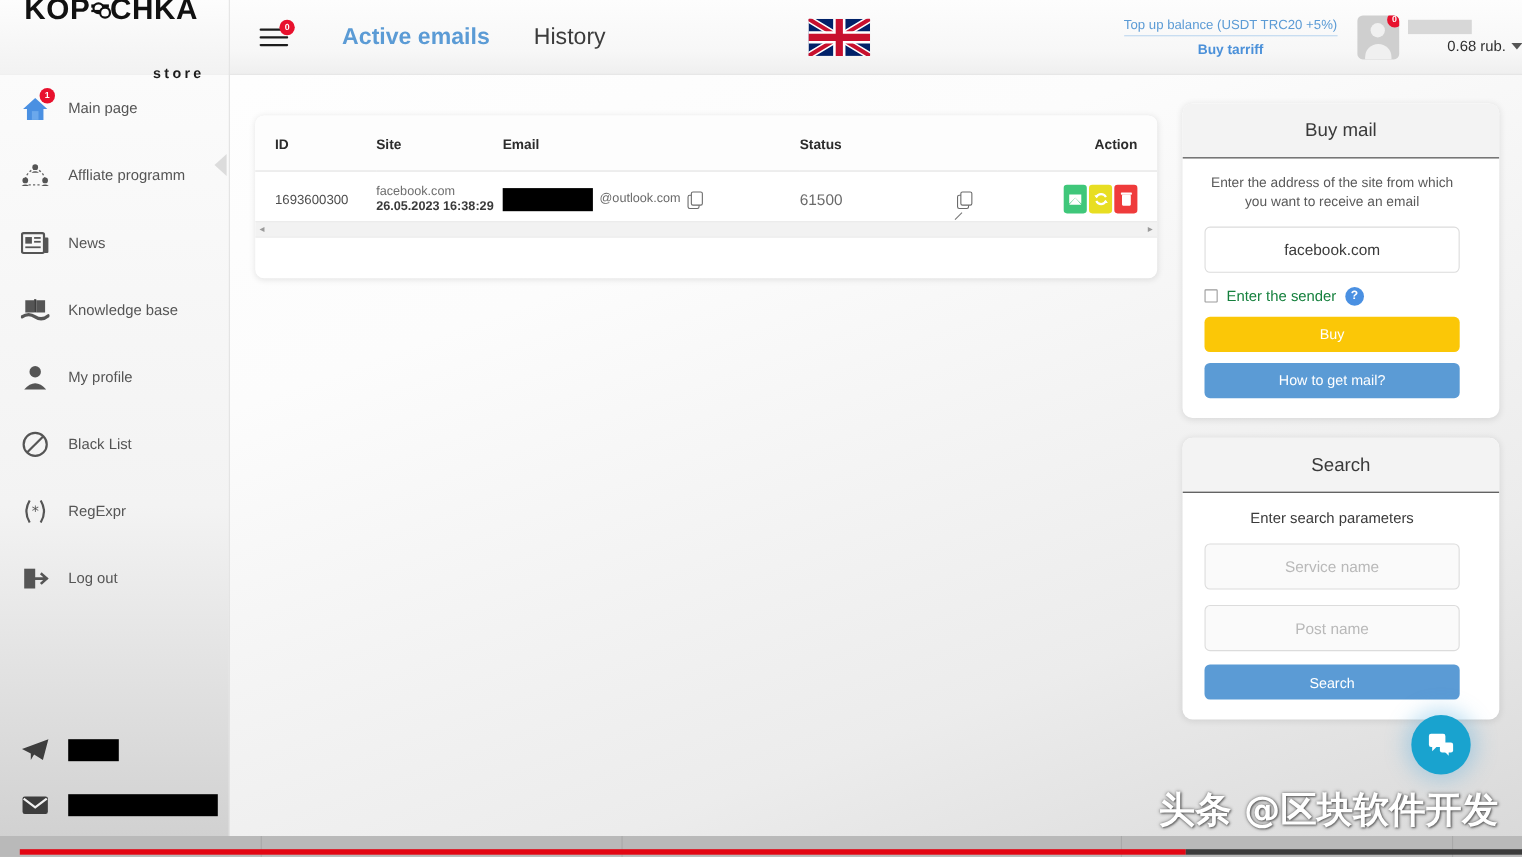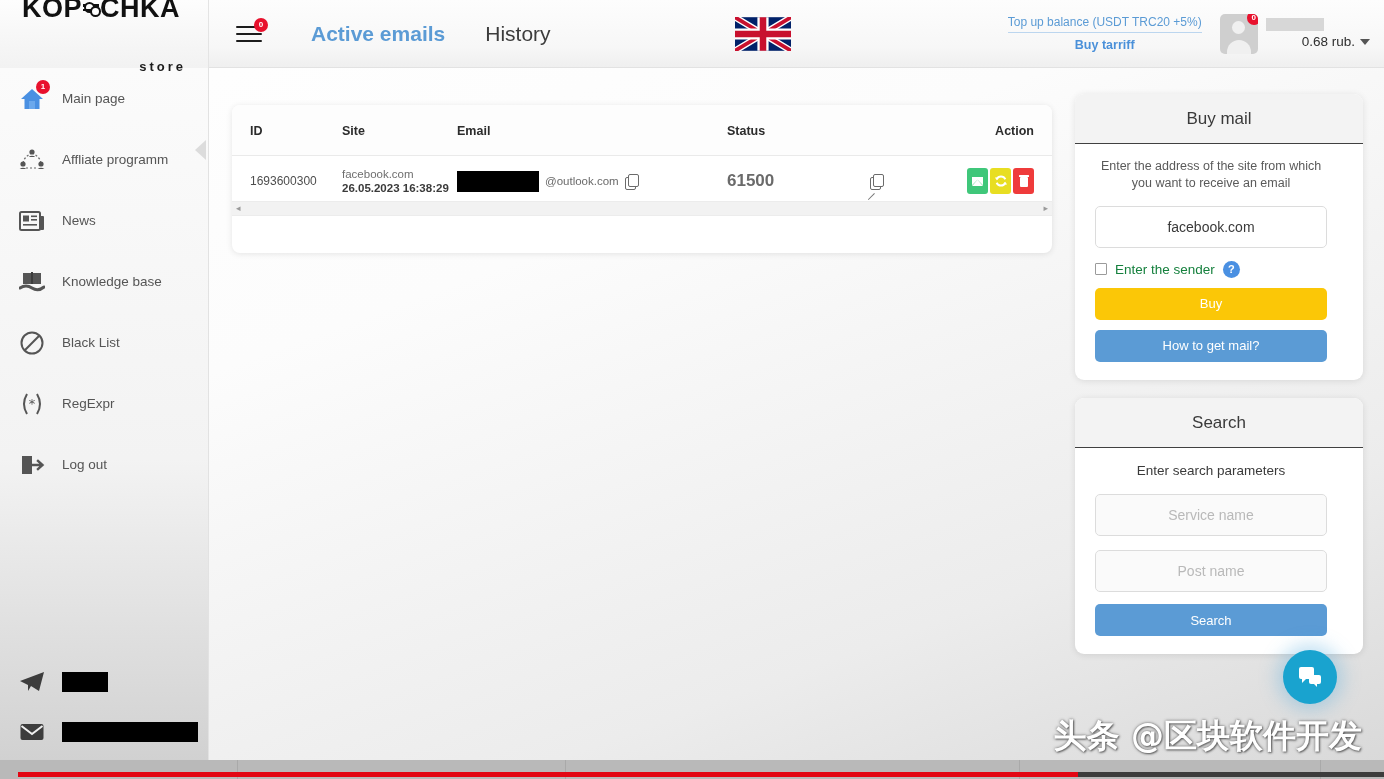--- a/index.html
+++ b/index.html
@@ -85,21 +85,20 @@
     font-size: 21px; cursor: pointer; padding: 6px 4px;
   }
   .navtab.active { color: #5b9bd5; font-weight: bold; }
   .navtab.idle { color: #3c3c3c; }
 
   .flag-wrap { margin-left: 180px; display: flex; align-items: center; cursor: pointer; }
   .flag { width: 56px; height: 34px; display:block; }
 
   .balance-block {
     margin-left: auto; display: flex; align-items: center; gap: 18px;
-    padding-right: 14px;
   }
   .topup {
     display: flex; flex-direction: column; align-items: center; gap: 2px;
   }
   .topup-link {
     font-size: 12px; color: #5b9bd5; text-decoration: none;
     border-bottom: 1px solid #bcd6ef; padding-bottom: 3px; cursor: pointer;
   }
   .topup-sub {
     font-size: 12.5px; color: #4a90d9; font-weight: bold; cursor: pointer; margin-top: 3px;
@@ -192,21 +191,21 @@
   .col-email { width: 270px; }
   .col-status { width: 180px; }
   .col-act { width: 145px; text-align: right !important; padding-right: 18px !important; }
   .cell-id { color: #6c6c6c; font-size: 11.5px; }
   .site-line1 { color: #6e6e6e; font-size: 11.5px; }
   .site-line2 { color: #3a3a3a; font-size: 11.5px; font-weight: bold; margin-top: 2px; }
   .email-cell { display: flex; align-items: center; gap: 6px; }
   .email-redact { width: 82px; height: 21px; background: #000; flex: 0 0 82px; }
   .email-dom { font-size: 11.5px; color: #6a6a6a; }
   .status-cell { display: flex; align-items: center; justify-content: space-between; padding-right: 24px; }
-  .status-val { font-size: 17px; color: #6a6a6a; font-weight: bold; }
+  .status-val { font-size: 14px; color: #6a6a6a; }
 
   .copy-ic {
     width: 13px; height: 15px; position: relative; display:inline-block; cursor: pointer;
   }
   .copy-ic::before {
     content:""; position:absolute; left:0; top:3px; width:9px; height:11px;
     border:1.4px solid #6b6b6b; border-radius:2px; background:#fff;
   }
   .copy-ic::after {
     content:""; position:absolute; left:3px; top:0px; width:9px; height:11px;
@@ -417,20 +416,29 @@
       <span class="side-icon">
         <svg width="26" height="24" viewBox="0 0 26 24">
           <path d="M4 3 H12 V14 H4 Z M14 3 H22 V14 H14 Z" fill="#555"></path>
           <rect x="12" y="2" width="2" height="12" fill="#3d3d3d"></rect>
           <path d="M1 18 Q7 14 13 18 Q19 22 25 17" fill="none" stroke="#555" stroke-width="3" stroke-linecap="round"></path>
         </svg>
       </span>
       <span class="side-label">Knowledge base</span>
     </div>
 
+    <div class="side-item">
+      <span class="side-icon">
+        <svg width="26" height="24" viewBox="0 0 26 24">
+          <circle cx="13" cy="7" r="5.2" fill="#555"></circle>
+          <path d="M3 23 Q13 12 23 23 Z" fill="#555"></path>
+        </svg>
+      </span>
+      <span class="side-label">My profile</span>
+    </div>
 
     <div class="side-item">
       <span class="side-icon">
         <svg width="26" height="26" viewBox="0 0 26 26">
           <circle cx="13" cy="13" r="10.5" fill="none" stroke="#555" stroke-width="2"></circle>
           <line x1="5.8" y1="20.2" x2="20.2" y2="5.8" stroke="#555" stroke-width="2"></line>
         </svg>
       </span>
       <span class="side-label">Black List</span>
     </div>

